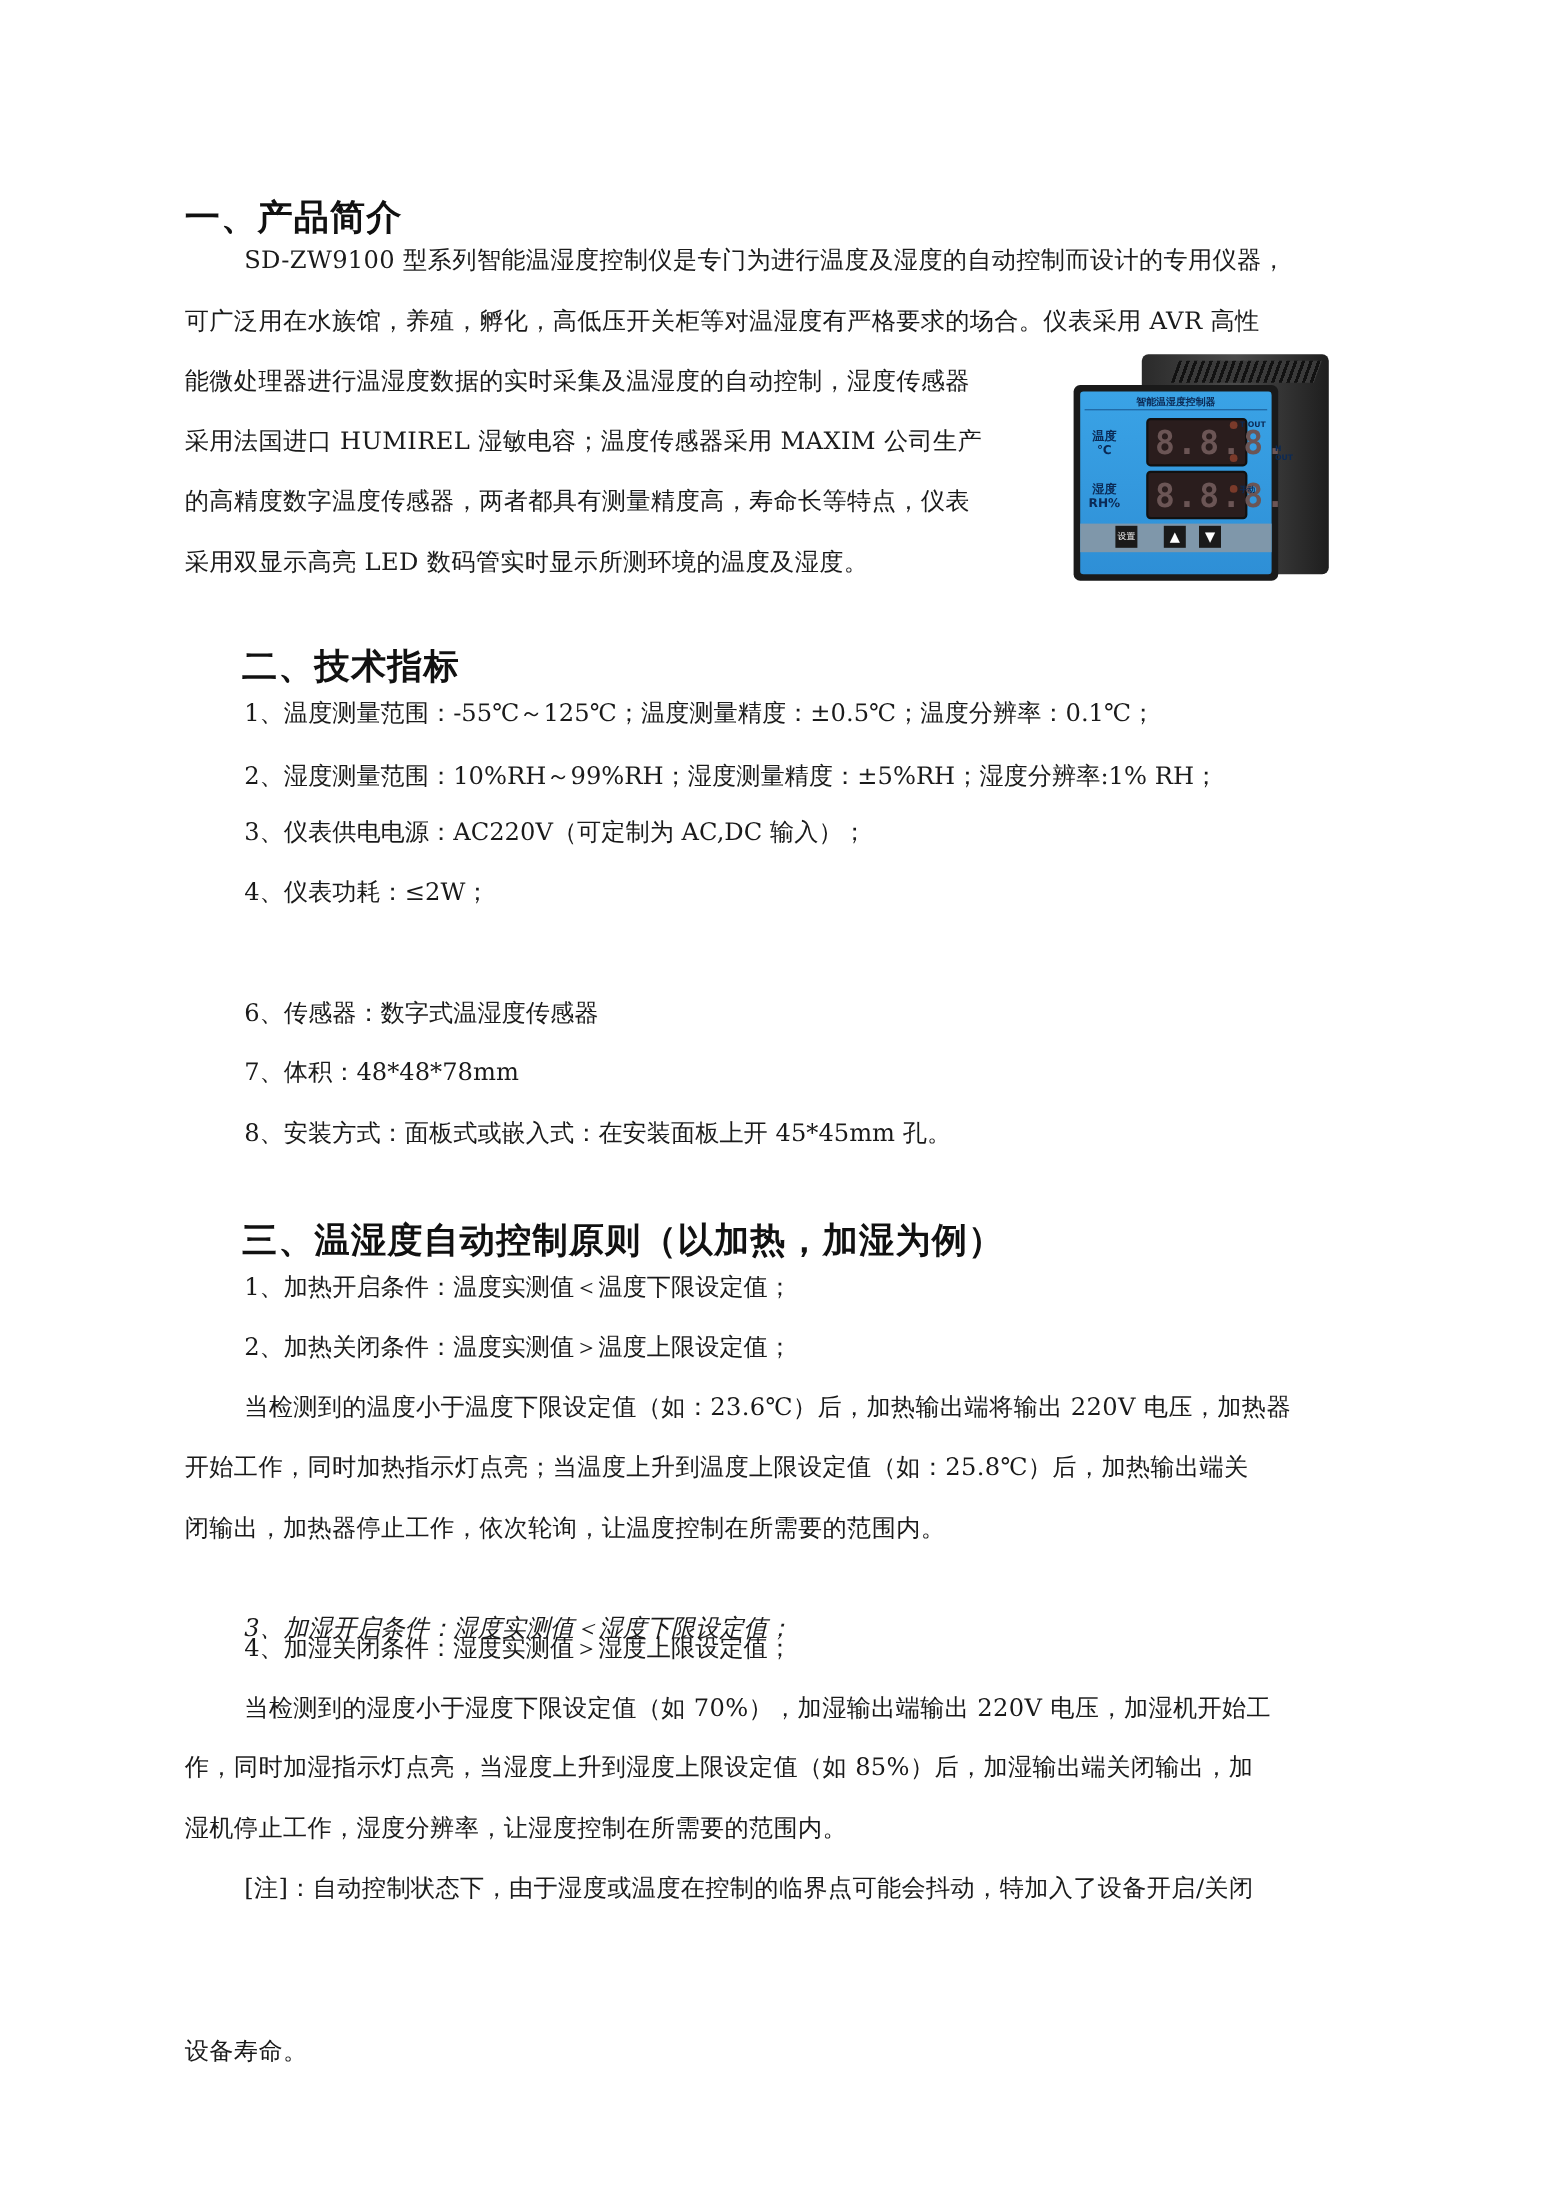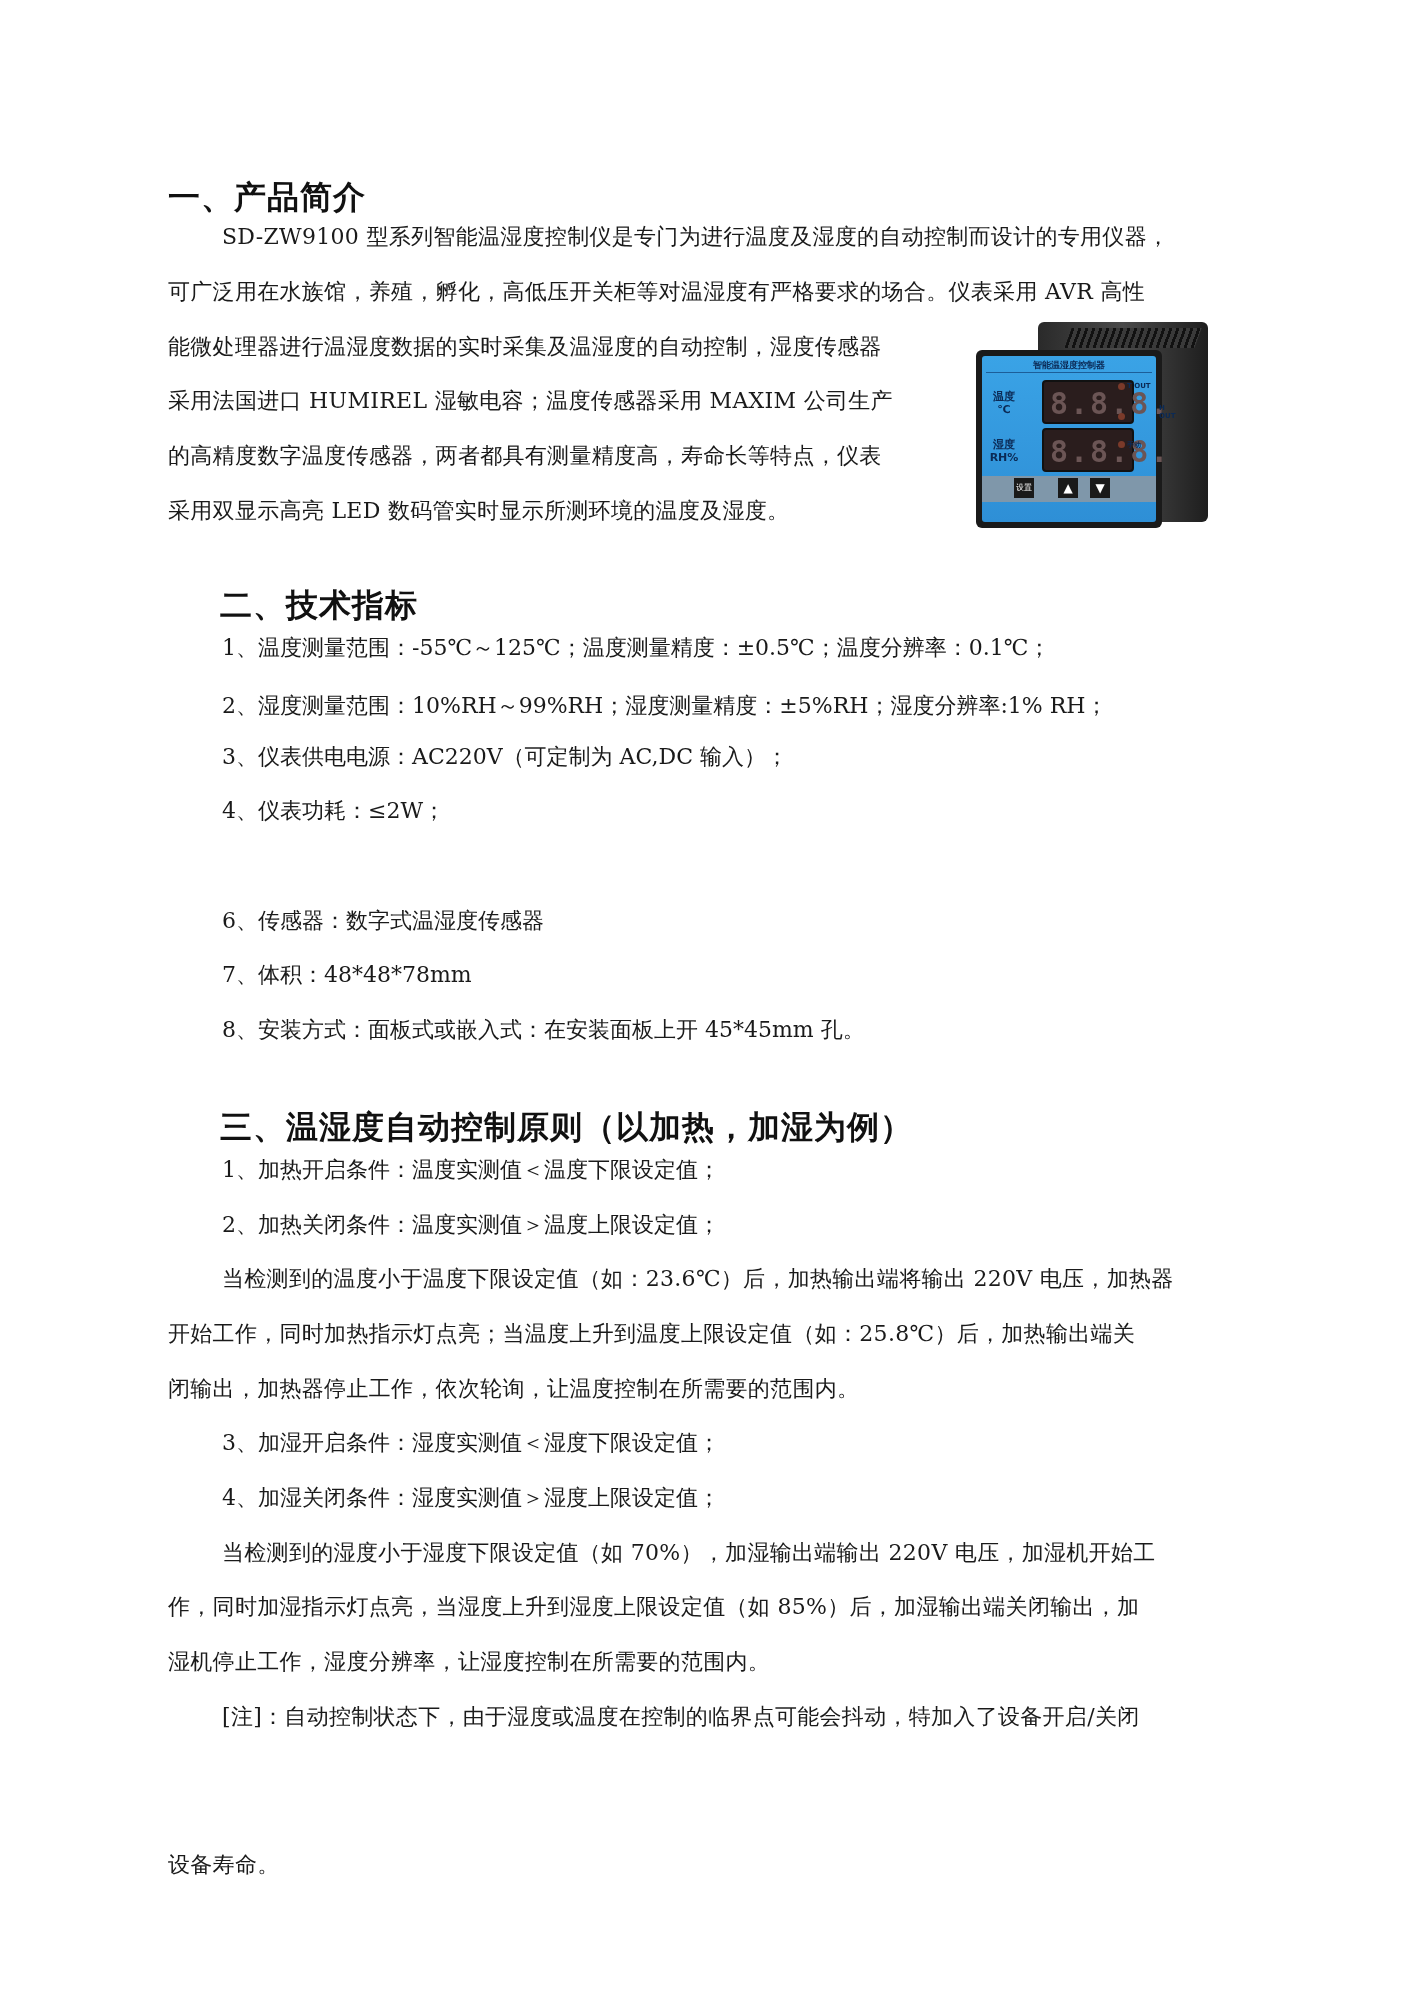--- a/index.html
+++ b/index.html
@@ -104,21 +104,21 @@
 
   <div class="h1" style="left:220px; top:1082px;">三、温湿度自动控制原则（以加热，加湿为例）</div>
 
   <div class="item" style="top:1155px;">1、加热开启条件：温度实测值＜温度下限设定值；</div>
   <div class="item" style="top:1210px;">2、加热关闭条件：温度实测值＞温度上限设定值；</div>
 
   <div class="body-line indent" style="top:1264px;">当检测到的温度小于温度下限设定值（如：23.6℃）后，加热输出端将输出 220V 电压，加热器</div>
   <div class="body-line" style="top:1319px;">开始工作，同时加热指示灯点亮；当温度上升到温度上限设定值（如：25.8℃）后，加热输出端关</div>
   <div class="body-line" style="top:1374px;">闭输出，加热器停止工作，依次轮询，让温度控制在所需要的范围内。</div>
 
-  <div class="item" style="top:1428px;">3、加湿开启条件：湿度实测值＜湿度下限设定值；</div>
+  <div class="item" style="top:1465px;font-style:italic;">3、加湿开启条件：湿度实测值＜湿度下限设定值；</div>
   <div class="item" style="top:1483px;">4、加湿关闭条件：湿度实测值＞湿度上限设定值；</div>
 
   <div class="body-line indent" style="top:1538px;">当检测到的湿度小于湿度下限设定值（如 70%），加湿输出端输出 220V 电压，加湿机开始工</div>
   <div class="body-line" style="top:1592px;">作，同时加湿指示灯点亮，当湿度上升到湿度上限设定值（如 85%）后，加湿输出端关闭输出，加</div>
   <div class="body-line" style="top:1647px;">湿机停止工作，湿度分辨率，让湿度控制在所需要的范围内。</div>
 
   <div class="body-line indent" style="top:1702px;">[注]：自动控制状态下，由于湿度或温度在控制的临界点可能会抖动，特加入了设备开启/关闭</div>
   <div class="body-line" style="top:1850px;">设备寿命。</div>
 
 </div>

